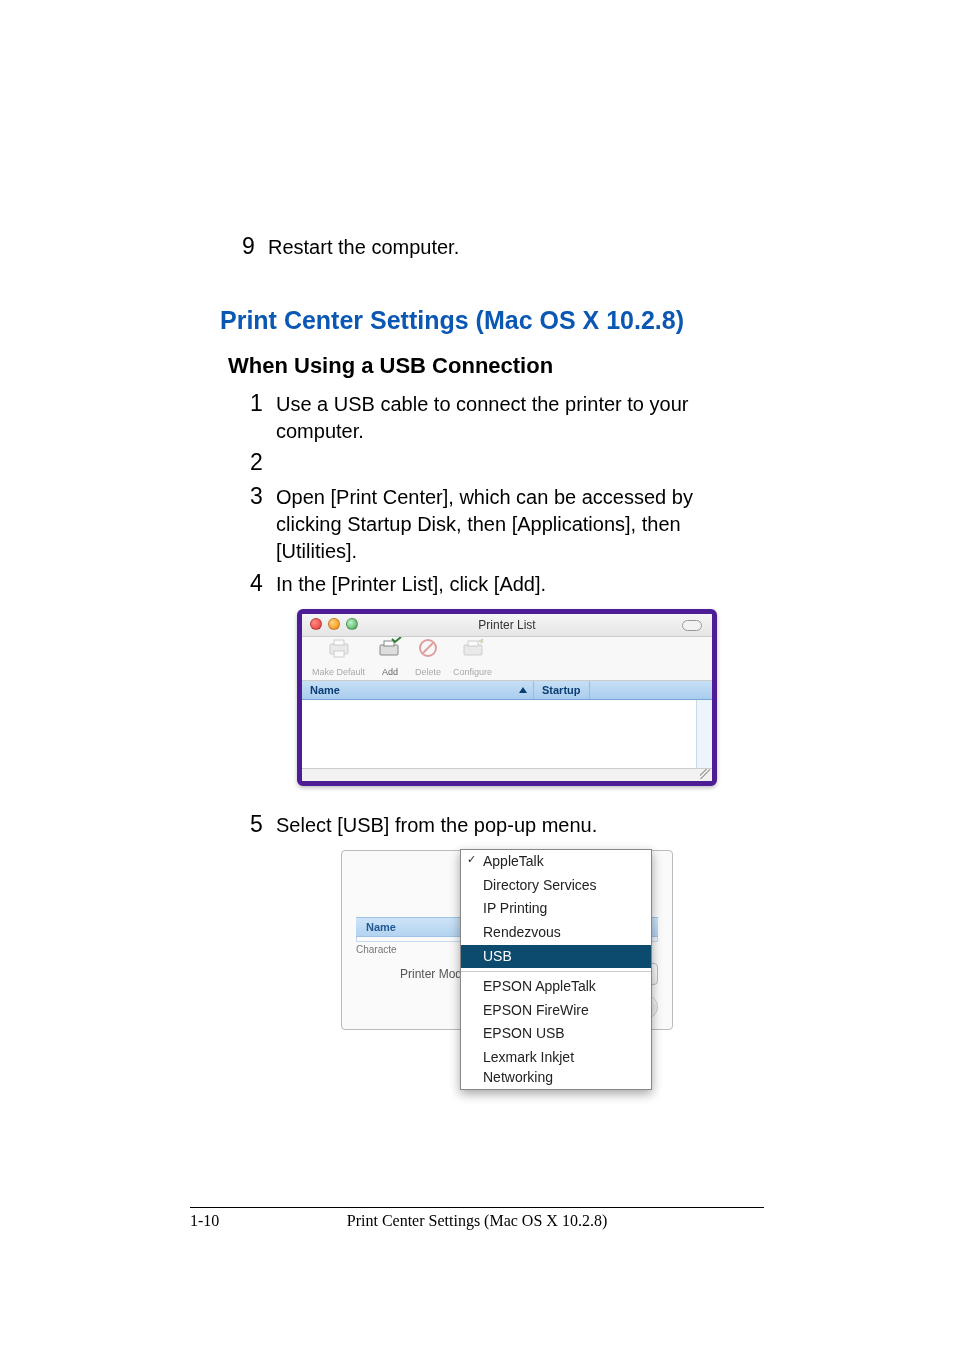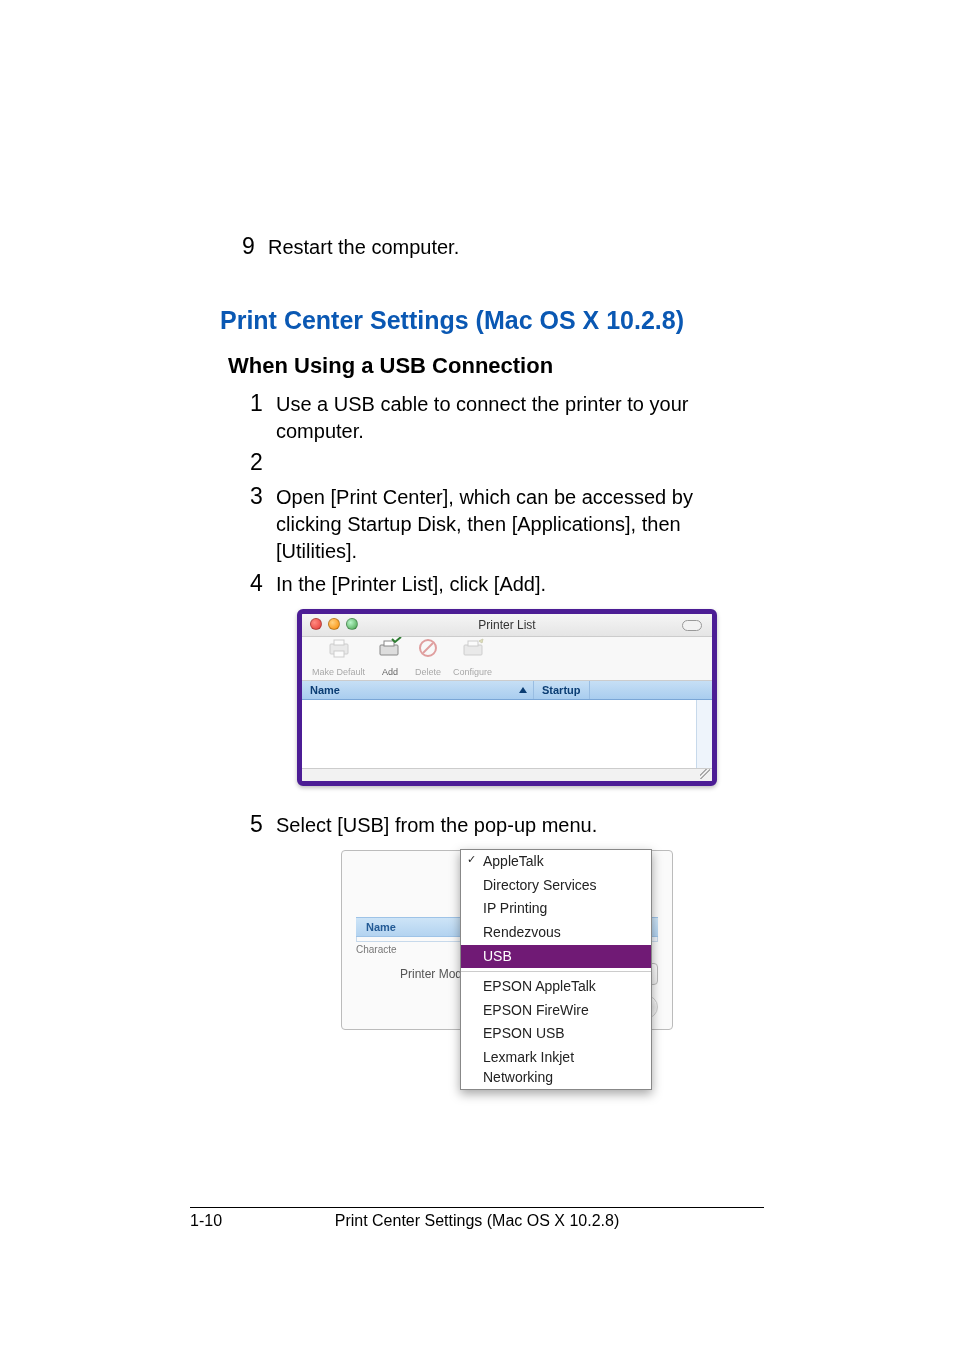--- a/index.html
+++ b/index.html
@@ -219,21 +219,21 @@
     line-height: 1.4;
   }
   .pm-item.checked::before {
     content: "✓";
     position: absolute;
     left: 6px;
     color: #222;
     font-size: 11px;
   }
   .pm-item.selected {
-    background: #701a75;
+    background: #0c4a6e;
     color: #fff;
   }
   .pm-sep {
     border-top: 1px solid #ccc;
     margin: 3px 0;
   }
   .sheet-columns {
     display: flex;
     background: linear-gradient(#cde4f7, #b3d3f0);
     border-top: 1px solid #9ec3e7;
@@ -318,21 +318,21 @@
   .page-footer {
     position: absolute;
     bottom: 120px;
     left: 190px;
     right: 190px;
     border-top: 1px solid #000;
     padding-top: 4px;
     display: flex;
     justify-content: space-between;
     font-size: 16px;
-    font-family: Liberation Sans, sans-serif;
+    font-family: Liberation Serif, serif;
   }
   .page-footer .pnum { flex: 0 0 60px; }
   .page-footer .ftitle { flex: 1; text-align: center; }
 </style>
 </head>
 <body>
 
 <div class="page">
 
   <div class="content">

